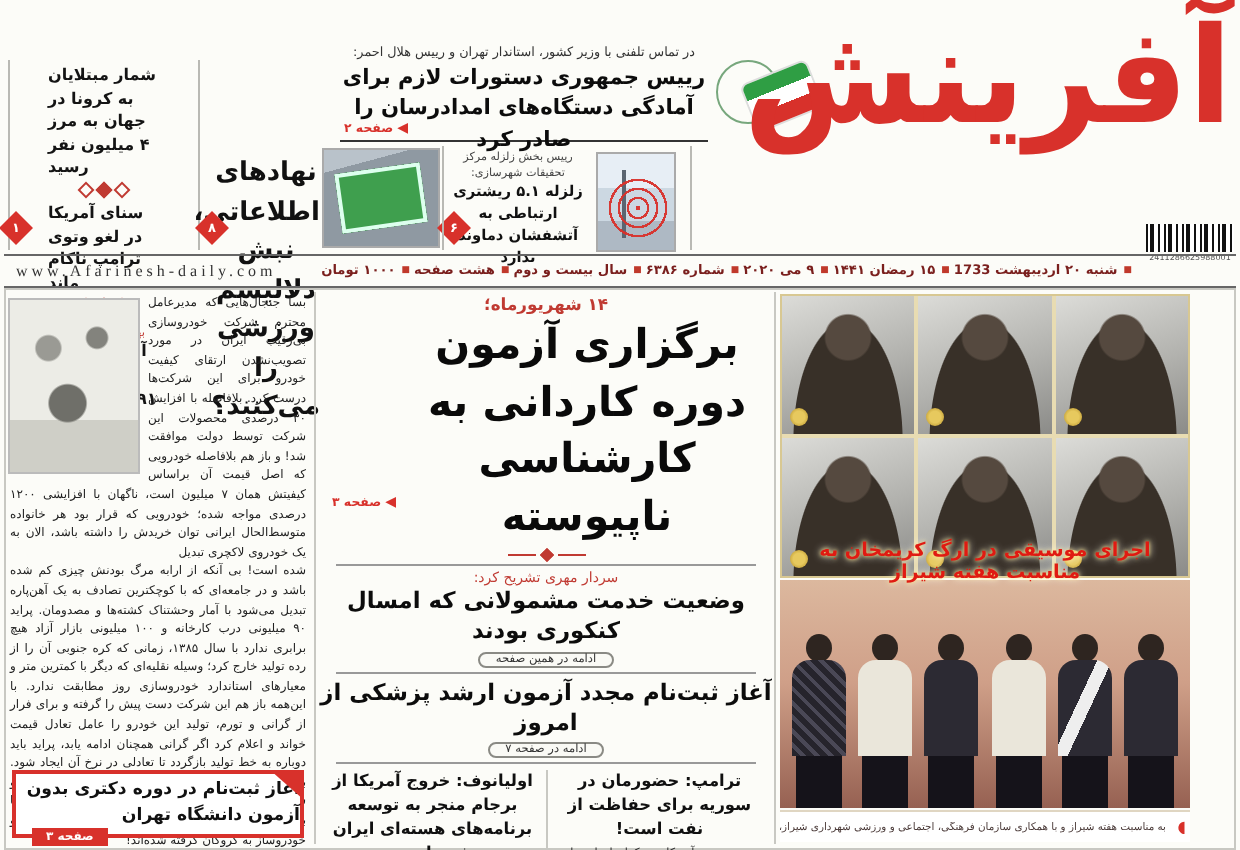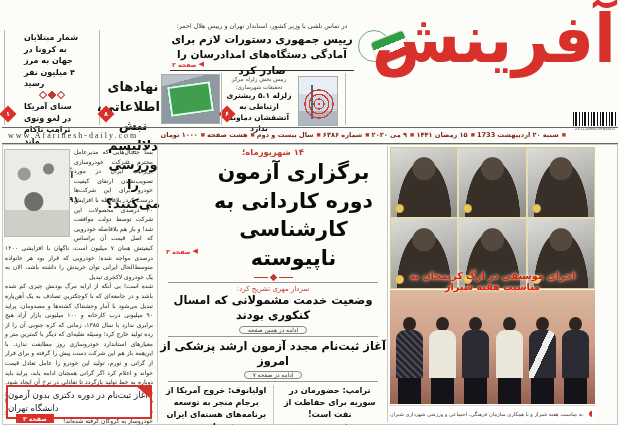--- a/index.html
+++ b/index.html
@@ -77,21 +77,21 @@
            background:
              radial-gradient(circle at 30% 28%,#9a9a94 0 6px,rgba(0,0,0,0) 7px),
              radial-gradient(circle at 68% 22%,#83837d 0 5px,rgba(0,0,0,0) 6px),
              radial-gradient(circle at 45% 60%,#6f6f69 0 9px,rgba(0,0,0,0) 10px),
              linear-gradient(180deg,#ecece6 0 70%,#cfcfc7 70% 100%);}
   .pride-b{font-size:6px;color:#222;text-align:justify;line-height:1.6;margin:0 1px;}
   .promo{position:absolute;bottom:2px;left:2px;right:2px;height:30px;border:2px solid #d8312b;
          background:#fff;}
   .promo-flag{position:absolute;top:-2px;right:-2px;width:0;height:0;
               border-top:15px solid #d8312b;border-left:17px solid transparent;}
-  .promo-t{font-size:8.6px;font-weight:normal;color:#111;text-align:left;line-height:1.5;margin-top:2px;}
+  .promo-t{font-size:8.6px;font-weight:bold;color:#111;text-align:right;line-height:1.5;margin-top:2px;}
   .promo-tag{position:absolute;bottom:-6px;left:8px;background:#d8312b;color:#fff;font-size:6px;
              font-weight:bold;padding:1px 7px;}
   
   .center{top:147px;left:160px;width:226px;height:274px;}
   .exam-k{font-size:8.4px;font-weight:bold;color:#c03a32;text-align:center;}
   .exam-t{font-size:20.5px;font-weight:bold;color:#0a0a0a;text-align:center;line-height:1.4;margin-top:1px;margin-left:41px;}
   .exam-pref{position:absolute;left:6px;top:100px;}
   .orn{display:flex;justify-content:center;align-items:center;gap:3px;margin:2px 0;}
   .orn .bar{width:14px;height:1px;background:#c03a32;}
   .orn .dm{width:3px;height:3px;}

